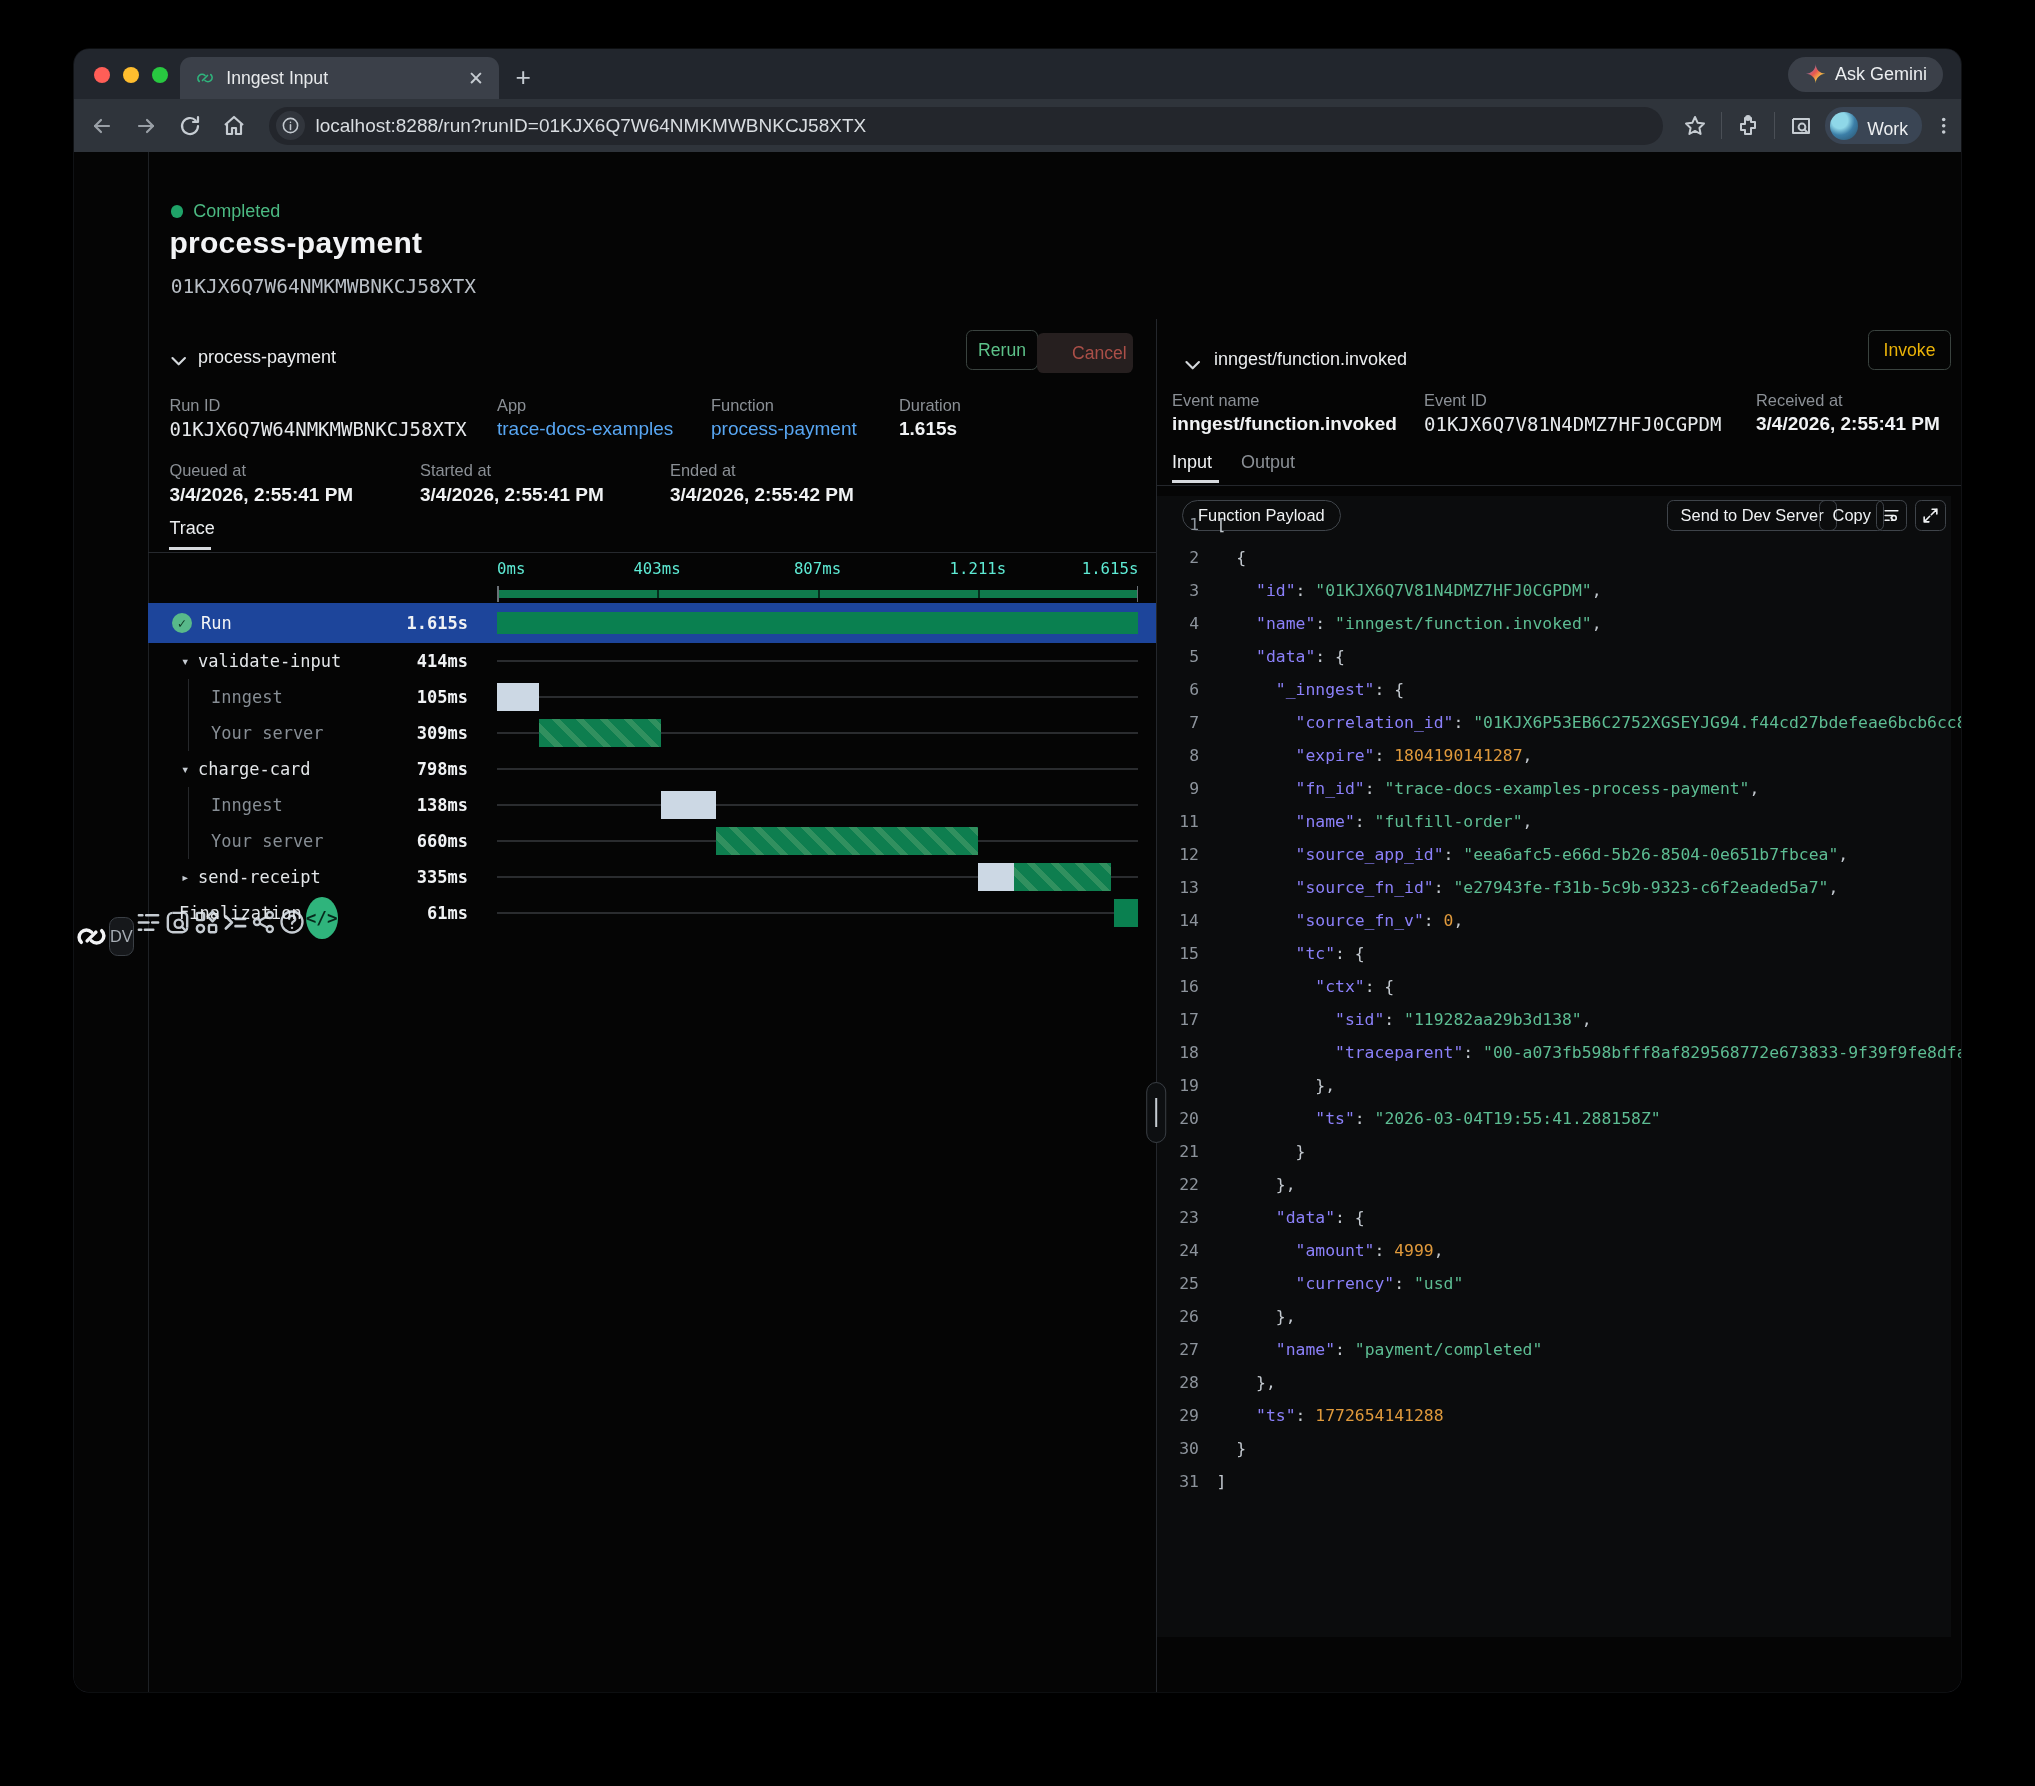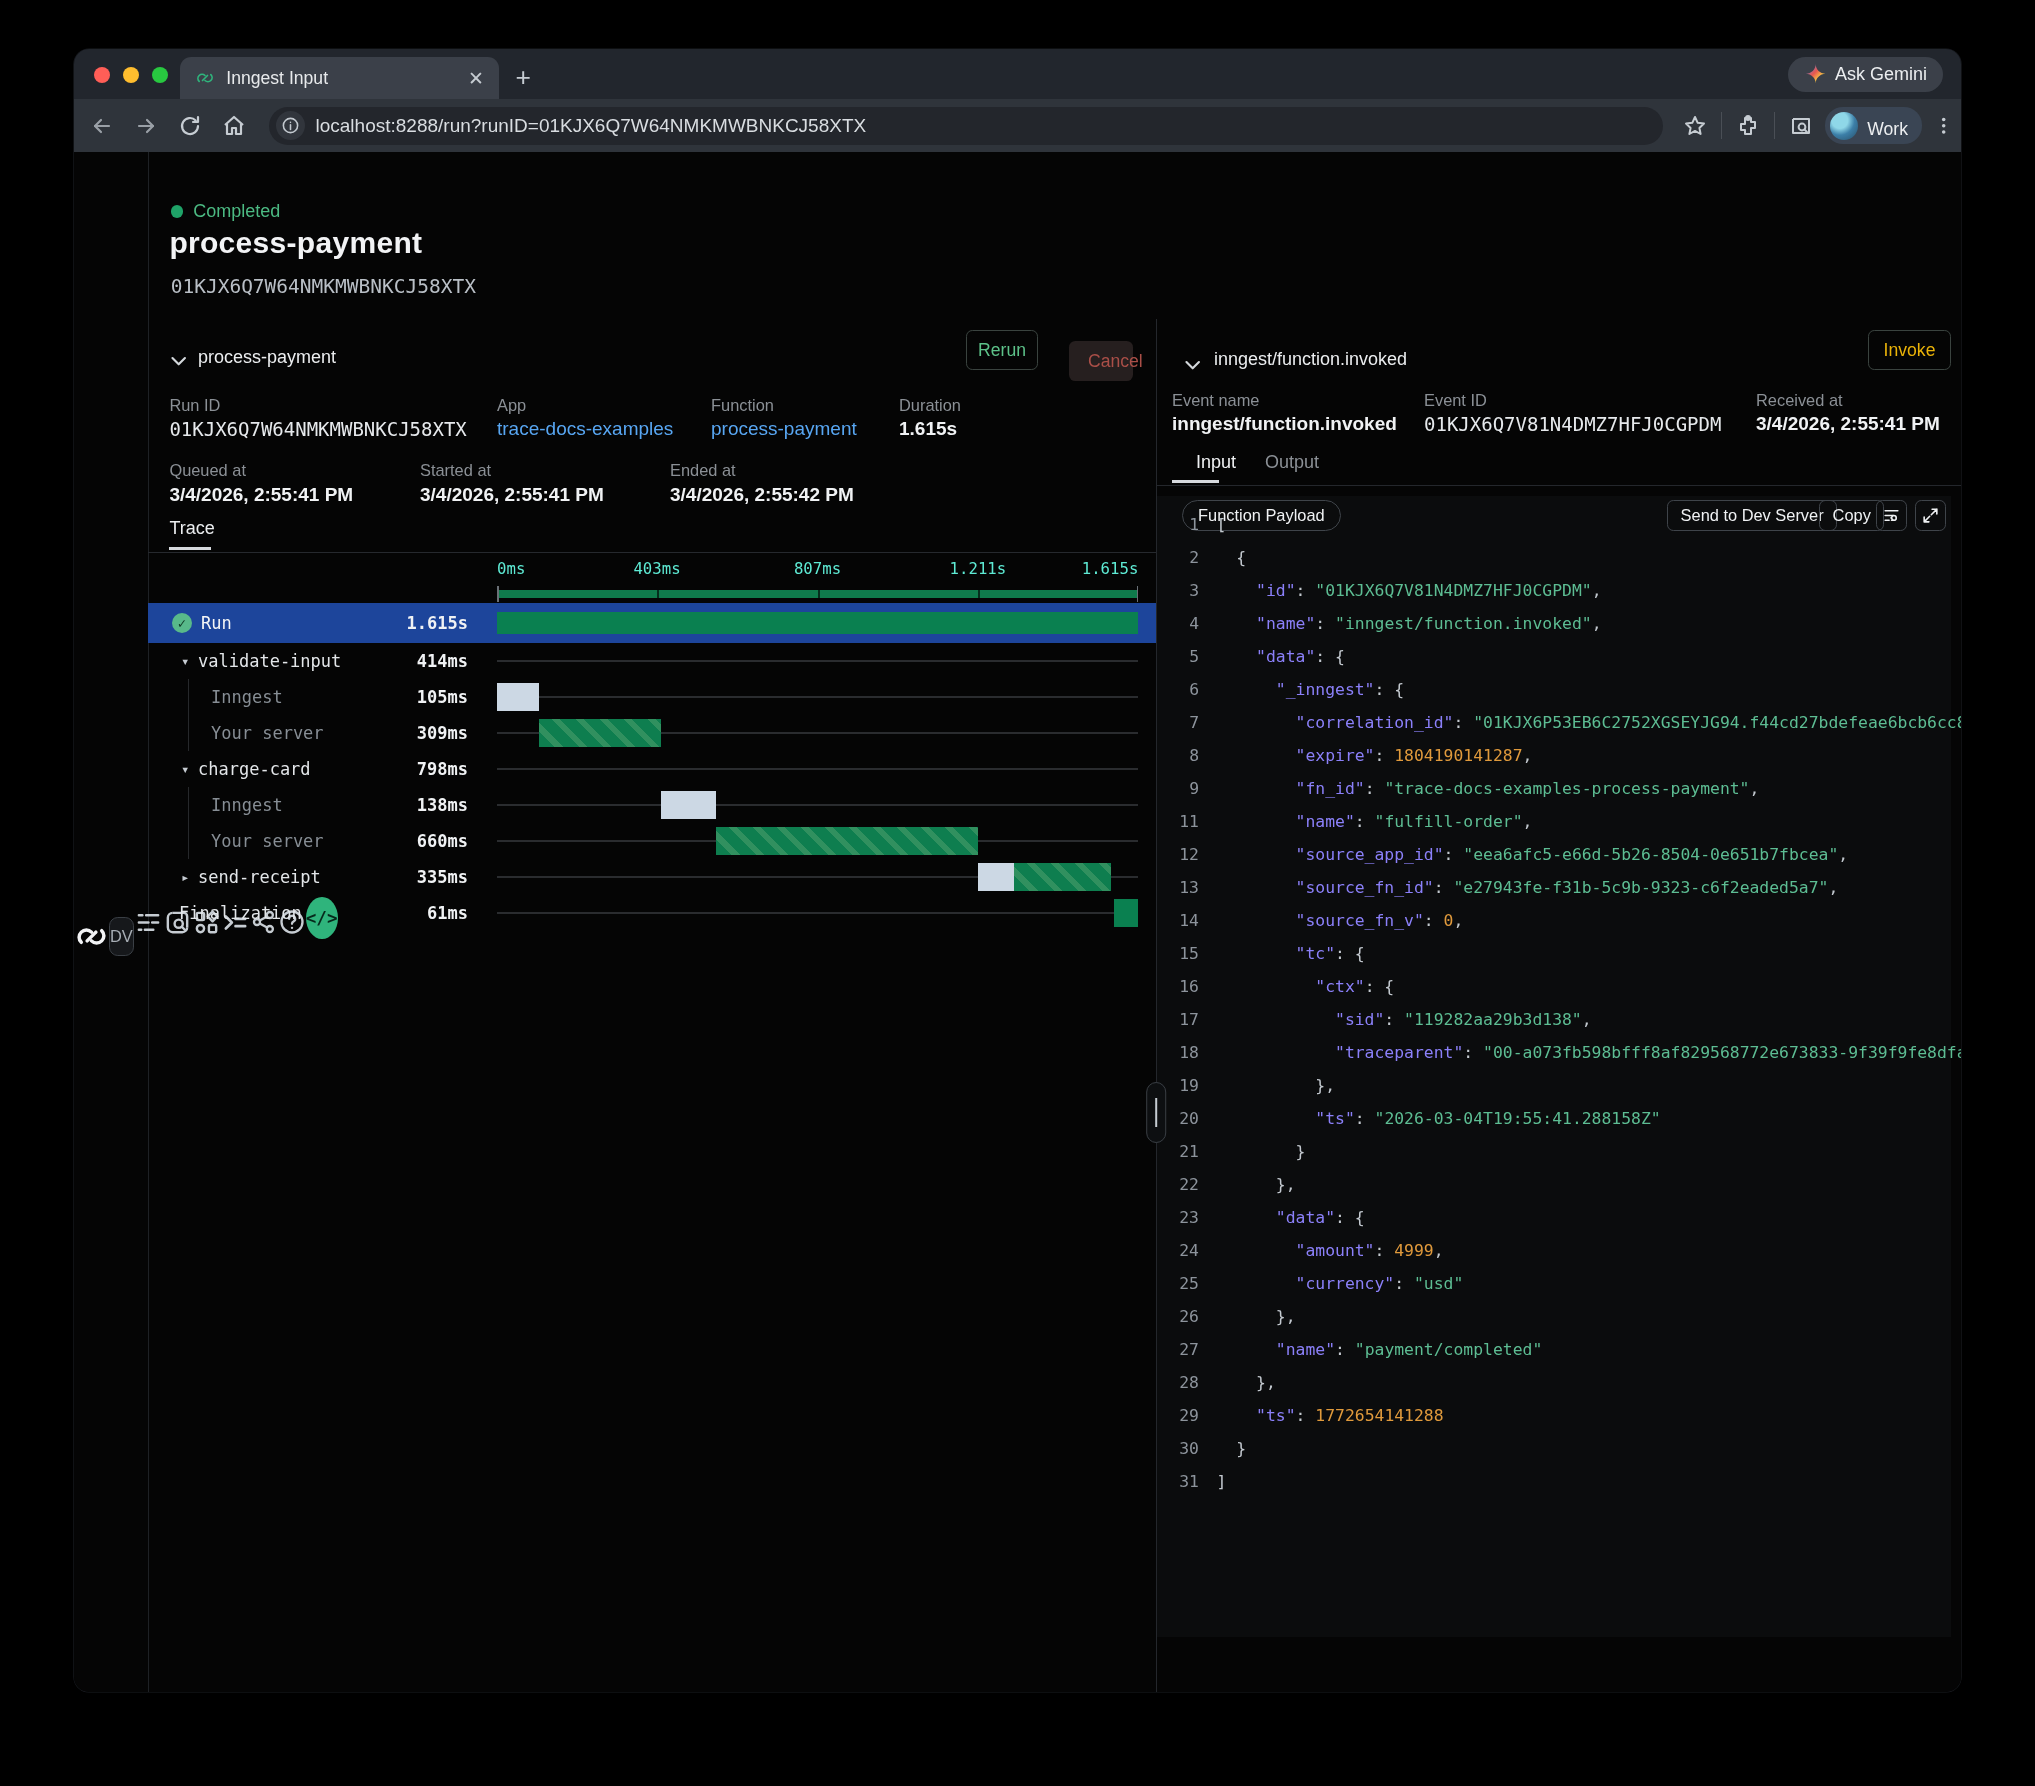--- a/index.html
+++ b/index.html
@@ -63,21 +63,21 @@
 
   .panels{position:absolute;left:0;top:167px;right:0;bottom:0;}
   .trace-panel{position:absolute;left:0;top:0;width:1008px;bottom:0;}
   .event-panel{position:absolute;left:1008px;top:0;right:0;bottom:0;border-left:0.6px solid #24272c;overflow:hidden;}
 
   
   .tp-chev{position:absolute;left:20px;top:31px;color:#d4d8dc;}
   .tp-title{position:absolute;left:50px;top:28px;font-size:18px;color:#eceef0;}
   .btn{position:absolute;height:40px;border-radius:6.3px;font-size:17.6px;display:flex;align-items:center;justify-content:center;box-sizing:border-box;}
   .btn-rerun{right:118px;top:11.3px;width:72px;border:1.3px solid #3a433f;color:#5dc289;background:transparent;}
-  .btn-cancel{right:22.7px;top:22px;width:64px;background:#261f1f;color:#aa4f48;padding-left:28px;}
+  .btn-cancel{right:22.7px;top:14px;width:96px;background:#261f1f;color:#aa4f48;padding-left:28px;}
   .meta-label{font-size:16.4px;color:#8b9096;position:absolute;}
   .meta-value{font-size:19px;color:#f0f2f4;position:absolute;font-weight:bold;}
   .meta-link{color:#58a6f2;font-weight:normal;}
   .meta-mono{font-family:"DejaVu Sans Mono",monospace;font-weight:normal;color:#e6e9ec;}
 
   .trace-tab{position:absolute;left:21.4px;top:199px;font-size:18px;color:#eceef0;}
   .trace-tab-underline{position:absolute;left:21.4px;top:228px;width:42px;height:3.1px;background:#d7dade;}
   .tp-border{position:absolute;left:0;right:0;top:233px;height:0.6px;background:#26292e;}
 
   
@@ -113,21 +113,21 @@
 
   
   .handle{position:absolute;left:1008px;top:763px;width:17.6px;height:59px;transform:translateX(-50%);
           background:#0d0f11;border:1.3px solid #3a3f45;border-radius:10px;display:flex;align-items:center;justify-content:center;}
   .handle-line{width:1.9px;height:29px;background:#c6ccd2;}
 
   
   .ep-chev{position:absolute;left:25px;top:35px;color:#d4d8dc;}
   .ep-title{position:absolute;left:57px;top:30px;font-size:18px;color:#eceef0;}
   .btn-invoke{right:10px;top:11.3px;width:83px;border:1.3px solid #3a433f;color:#eab308;background:transparent;}
-  .ep-tab{position:absolute;top:133px;font-size:18px;margin-left:24px;}
+  .ep-tab{position:absolute;top:133px;font-size:18px;}
   .ep-tab-active{color:#f0f2f4;}
   .ep-tab-idle{color:#8b9096;}
   .ep-tab-underline{position:absolute;left:15px;top:161px;width:47px;height:3.1px;background:#d7dade;}
   .ep-border{position:absolute;left:0;right:0;top:166px;height:0.6px;background:#24272c;}
   .pill{position:absolute;height:31px;border:1.3px solid #3f444a;border-radius:16.4px;display:flex;align-items:center;
         padding:0 15px;font-size:16.4px;color:#f0f2f4;box-sizing:border-box;}
   .sqbtn{position:absolute;height:31px;border:1.3px solid #3f444a;border-radius:6.3px;display:flex;align-items:center;justify-content:center;
          padding:0 12.6px;font-size:16.4px;color:#f0f2f4;box-sizing:border-box;}
   .code-bg{position:absolute;left:0;right:10px;top:177px;bottom:55px;background:#0b0c0d;}
   .code{position:absolute;left:0;right:0;top:189px;font-size:16.4px;line-height:33px;}

